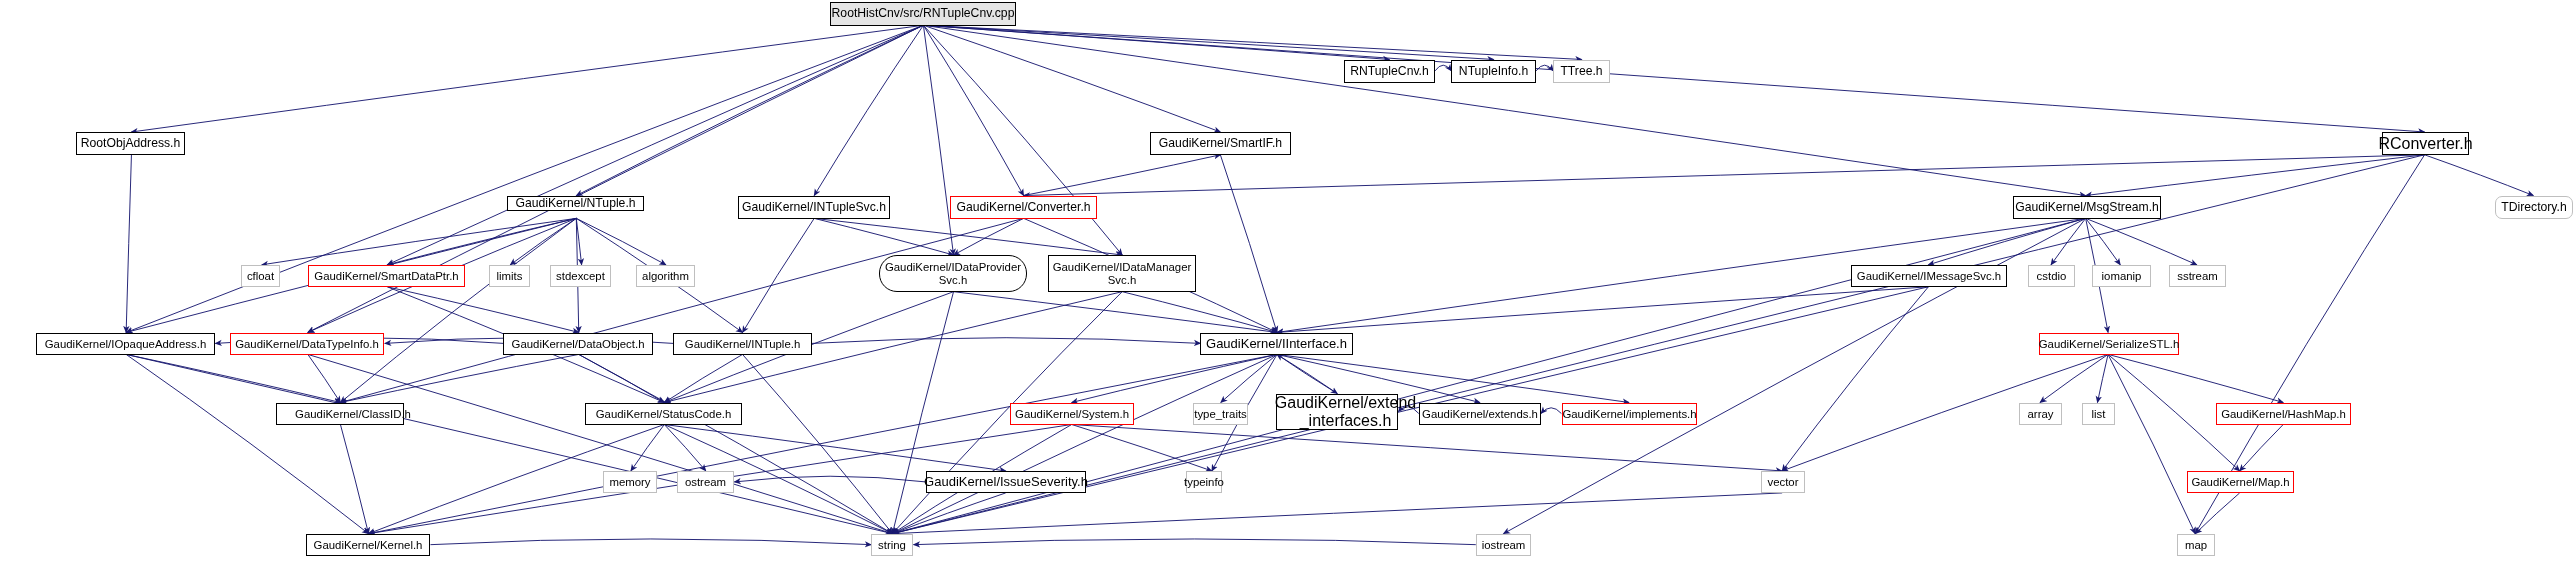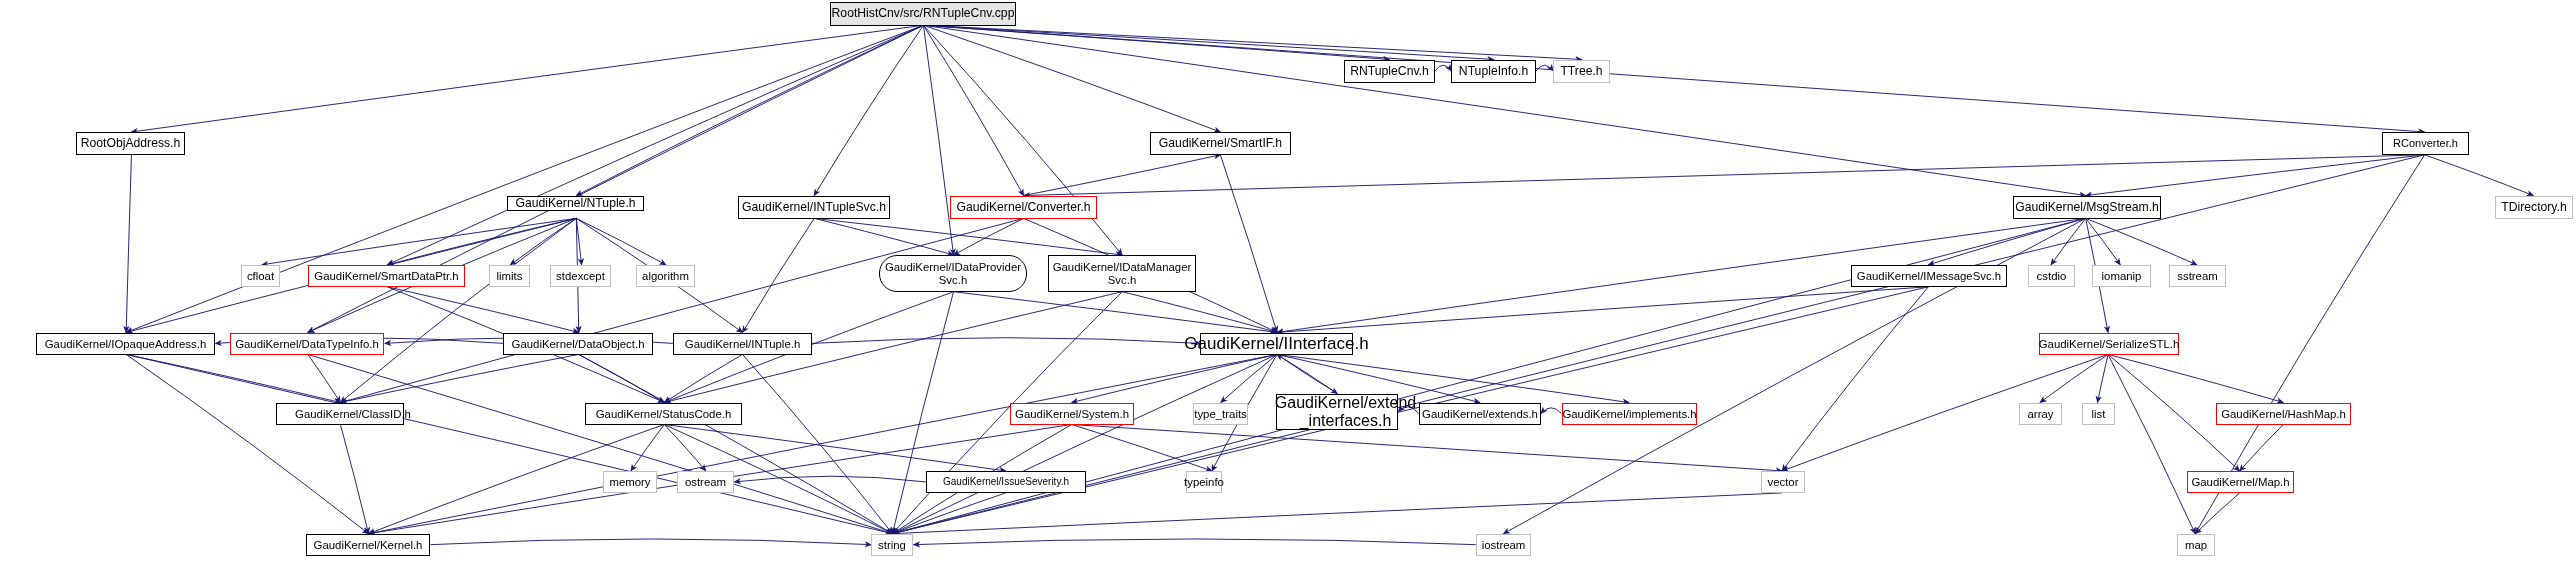--- a/index.html
+++ b/index.html
@@ -134,22 +134,22 @@
         <path d="M2558.5,268 Q2191.75,461.5 1844,655" marker-end="url(#ah)"></path>
       </g>
   </svg>
   <div id="node-layer">
       <div class="node n-root" style="left: 830px; top: 1.6px; width: 186px; height: 24px; font-size: 12.2px;">RootHistCnv/src/RNTupleCnv.cpp</div>
       <div class="node n-black" style="left: 1344px; top: 60px; width: 91px; height: 23px; font-size: 12.2px;">RNTupleCnv.h</div>
       <div class="node n-black" style="left: 1451px; top: 60px; width: 85px; height: 23px; font-size: 12.2px;">NTupleInfo.h</div>
       <div class="node n-gray" style="left: 1553px; top: 60px; width: 57px; height: 23px; font-size: 12.2px;">TTree.h</div>
       <div class="node n-black" style="left: 76px; top: 132px; width: 109px; height: 23px; font-size: 12.2px;">RootObjAddress.h</div>
       <div class="node n-black" style="left: 1150px; top: 132px; width: 141px; height: 23px; font-size: 12.2px;">GaudiKernel/SmartIF.h</div>
-      <div class="node n-black" style="left: 2382px; top: 132px; width: 87px; height: 23px; font-size: 11px;">RConverter.h</div>
-      <div class="node n-gray" style="left: 2495px; top: 196px; width: 78px; height: 23px; font-size: 12.2px;">TDirectory.h</div>
+      <div class="node n-black" style="left: 2382px; top: 132px; width: 87px; height: 23px; font-size: 16px;">RConverter.h</div>
+      <div class="node n-gray" style="left: 2495px; top: 196px; width: 78px; height: 23px; font-size: 12.2px; border-radius: 7px;">TDirectory.h</div>
       <div class="node n-black" style="left: 507px; top: 196px; width: 137px; height: 15px; font-size: 12.2px;">GaudiKernel/NTuple.h</div>
       <div class="node n-black" style="left: 738px; top: 196px; width: 152px; height: 23px; font-size: 12.2px;">GaudiKernel/INTupleSvc.h</div>
       <div class="node n-red" style="left: 950px; top: 196px; width: 147px; height: 23px; font-size: 12.2px;">GaudiKernel/Converter.h</div>
       <div class="node n-black" style="left: 2013px; top: 196px; width: 148px; height: 23px; font-size: 12.2px;">GaudiKernel/MsgStream.h</div>
       <div class="node n-gray" style="left: 241px; top: 265px; width: 39px; height: 22px; font-size: 11.4px;">cfloat</div>
       <div class="node n-red" style="left: 308px; top: 265px; width: 157px; height: 22px; font-size: 11.4px;">GaudiKernel/SmartDataPtr.h</div>
       <div class="node n-gray" style="left: 489px; top: 265px; width: 41px; height: 22px; font-size: 11.4px;">limits</div>
       <div class="node n-gray" style="left: 550px; top: 265px; width: 61px; height: 22px; font-size: 11.4px;">stdexcept</div>
       <div class="node n-gray" style="left: 636px; top: 265px; width: 59px; height: 22px; font-size: 11.4px;">algorithm</div>
       <div class="node n-black" style="left: 879px; top: 255px; width: 148px; height: 37px; font-size: 11.4px; border-radius: 18px;">GaudiKernel/IDataProvider
@@ -157,36 +157,36 @@
       <div class="node n-black" style="left: 1048px; top: 255px; width: 148px; height: 37px; font-size: 11.4px;">GaudiKernel/IDataManager
 Svc.h</div>
       <div class="node n-black" style="left: 1851px; top: 265px; width: 156px; height: 22px; font-size: 11.4px;">GaudiKernel/IMessageSvc.h</div>
       <div class="node n-gray" style="left: 2028px; top: 265px; width: 47px; height: 22px; font-size: 11.4px;">cstdio</div>
       <div class="node n-gray" style="left: 2092px; top: 265px; width: 59px; height: 22px; font-size: 11.4px;">iomanip</div>
       <div class="node n-gray" style="left: 2169px; top: 265px; width: 57px; height: 22px; font-size: 11.4px;">sstream</div>
       <div class="node n-black" style="left: 36px; top: 333px; width: 179px; height: 22px; font-size: 11.4px;">GaudiKernel/IOpaqueAddress.h</div>
       <div class="node n-red" style="left: 230px; top: 333px; width: 154px; height: 22px; font-size: 11.4px;">GaudiKernel/DataTypeInfo.h</div>
       <div class="node n-black" style="left: 503px; top: 333px; width: 150px; height: 22px; font-size: 11.4px;">GaudiKernel/DataObject.h</div>
       <div class="node n-black" style="left: 673px; top: 333px; width: 139px; height: 22px; font-size: 11.4px;">GaudiKernel/INTuple.h</div>
-      <div class="node n-black" style="left: 1200px; top: 333px; width: 153px; height: 22px; font-size: 17px;">GaudiKernel/IInterface.h</div>
+      <div class="node n-black" style="left: 1200px; top: 333px; width: 153px; height: 22px; font-size: 13px;">GaudiKernel/IInterface.h</div>
       <div class="node n-red" style="left: 2039px; top: 333px; width: 140px; height: 22px; font-size: 11.4px;">GaudiKernel/SerializeSTL.h</div>
       <div class="node n-black" style="left: 276px; top: 403px; width: 128px; height: 22px; font-size: 11.4px; padding-left: 26px;">GaudiKernel/ClassID.h</div>
       <div class="node n-black" style="left: 585px; top: 403px; width: 157px; height: 22px; font-size: 11.4px;">GaudiKernel/StatusCode.h</div>
       <div class="node n-red" style="left: 1010px; top: 403px; width: 124px; height: 22px; font-size: 11.4px;">GaudiKernel/System.h</div>
       <div class="node n-gray" style="left: 1193px; top: 403px; width: 55px; height: 22px; font-size: 11.4px;">type_traits</div>
       <div class="node n-black" style="left: 1276px; top: 394px; width: 122px; height: 36px; font-size: 16px; padding-left: 17px;">GaudiKernel/extend
 _interfaces.h</div>
       <div class="node n-black" style="left: 1419px; top: 403px; width: 122px; height: 22px; font-size: 11.4px;">GaudiKernel/extends.h</div>
       <div class="node n-red" style="left: 1562px; top: 403px; width: 135px; height: 22px; font-size: 11.4px;">GaudiKernel/implements.h</div>
       <div class="node n-gray" style="left: 2019px; top: 403px; width: 43px; height: 22px; font-size: 11.4px;">array</div>
       <div class="node n-gray" style="left: 2082px; top: 403px; width: 33px; height: 22px; font-size: 11.4px;">list</div>
       <div class="node n-red" style="left: 2216px; top: 403px; width: 135px; height: 22px; font-size: 11.4px;">GaudiKernel/HashMap.h</div>
       <div class="node n-gray" style="left: 603px; top: 471px; width: 54px; height: 22px; font-size: 11.4px;">memory</div>
       <div class="node n-gray" style="left: 677px; top: 471px; width: 57px; height: 22px; font-size: 11.4px;">ostream</div>
-      <div class="node n-black" style="left: 926px; top: 471px; width: 160px; height: 22px; font-size: 10px;">GaudiKernel/IssueSeverity.h</div>
+      <div class="node n-black" style="left: 926px; top: 471px; width: 160px; height: 22px; font-size: 13px;">GaudiKernel/IssueSeverity.h</div>
       <div class="node n-gray" style="left: 1186px; top: 471px; width: 36px; height: 22px; font-size: 11.4px; text-align: center;">typeinfo</div>
       <div class="node n-gray" style="left: 1761px; top: 471px; width: 44px; height: 22px; font-size: 11.4px;">vector</div>
       <div class="node n-red" style="left: 2187px; top: 471px; width: 107px; height: 22px; font-size: 11.4px;">GaudiKernel/Map.h</div>
       <div class="node n-black" style="left: 306px; top: 534px; width: 124px; height: 22px; font-size: 11.4px;">GaudiKernel/Kernel.h</div>
       <div class="node n-gray" style="left: 871px; top: 534px; width: 42px; height: 22px; font-size: 11.4px;">string</div>
       <div class="node n-gray" style="left: 1476px; top: 534px; width: 55px; height: 22px; font-size: 11.4px;">iostream</div>
       <div class="node n-gray" style="left: 2177px; top: 534px; width: 38px; height: 22px; font-size: 11.4px;">map</div>
     </div>
 </div>
 

